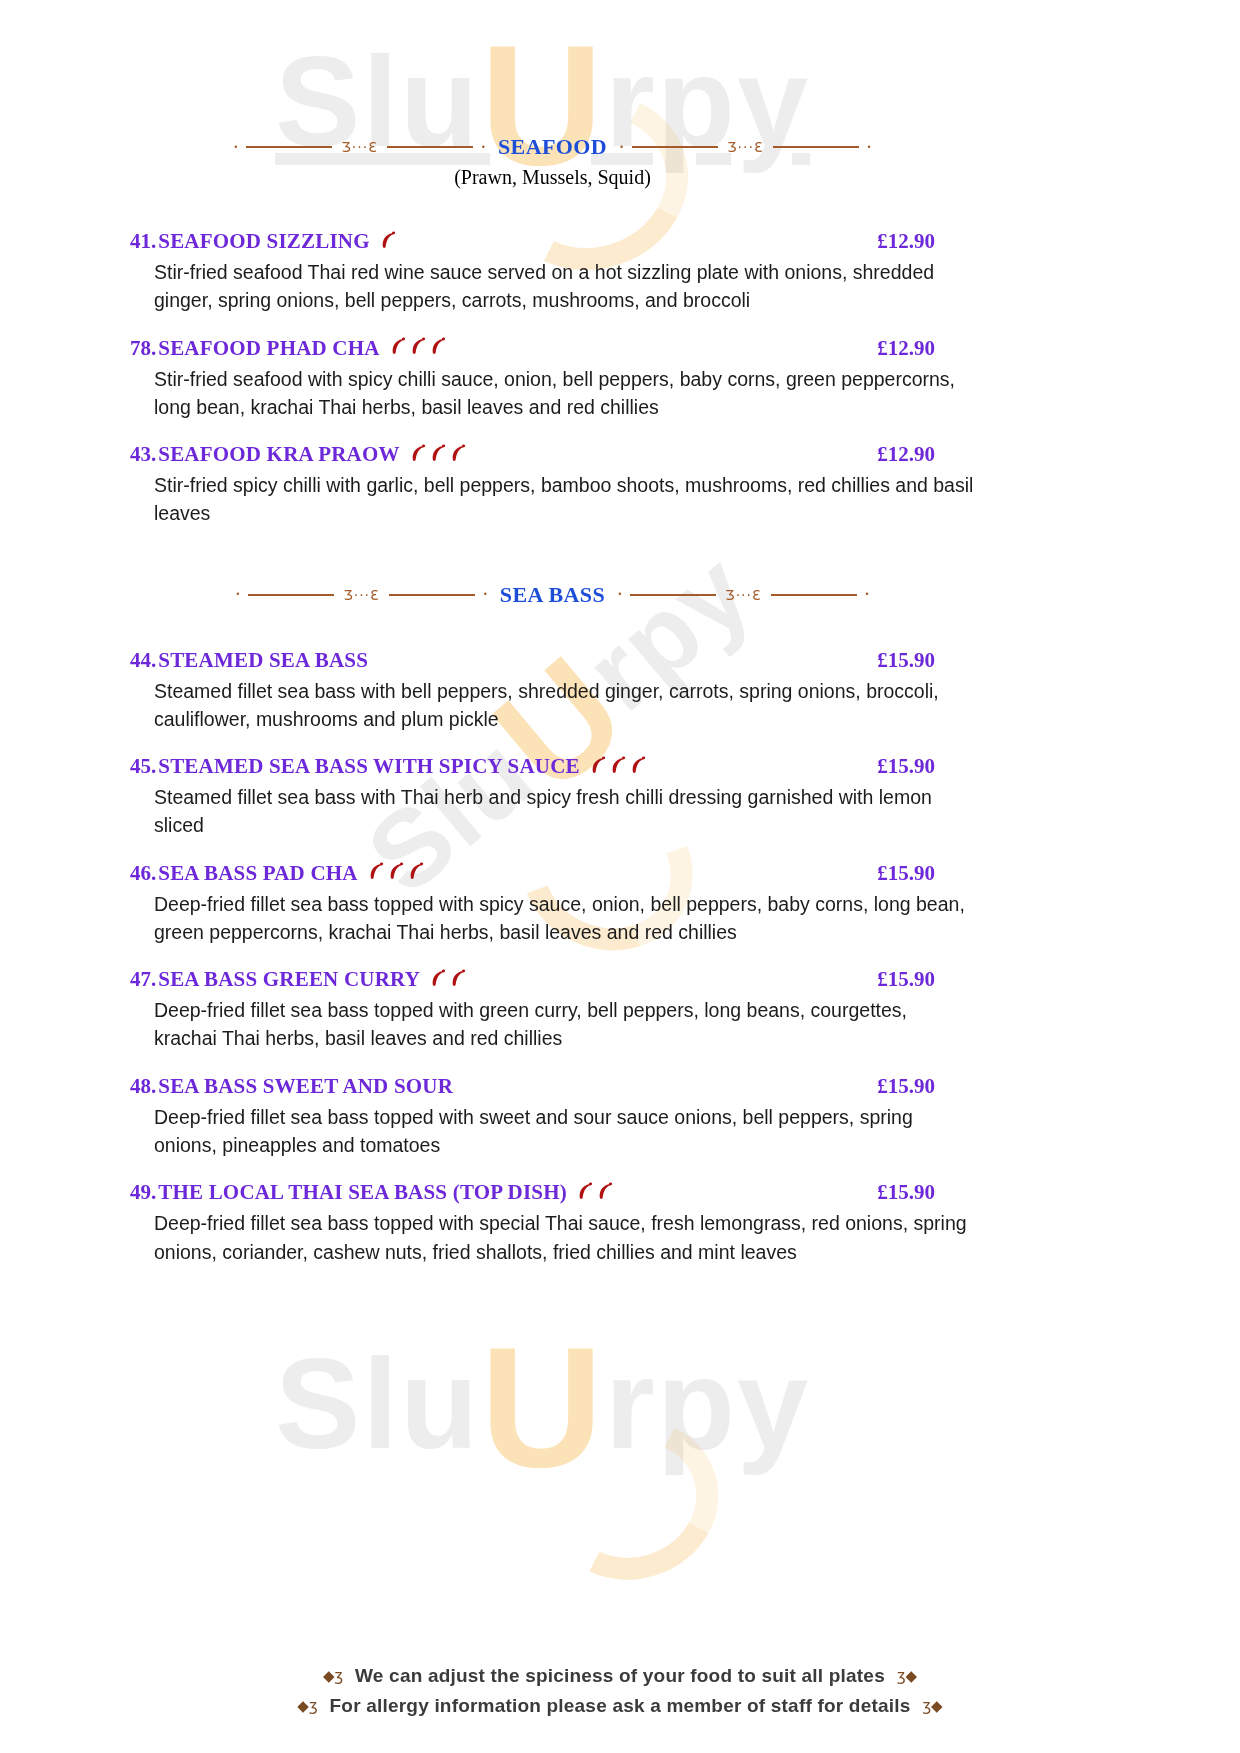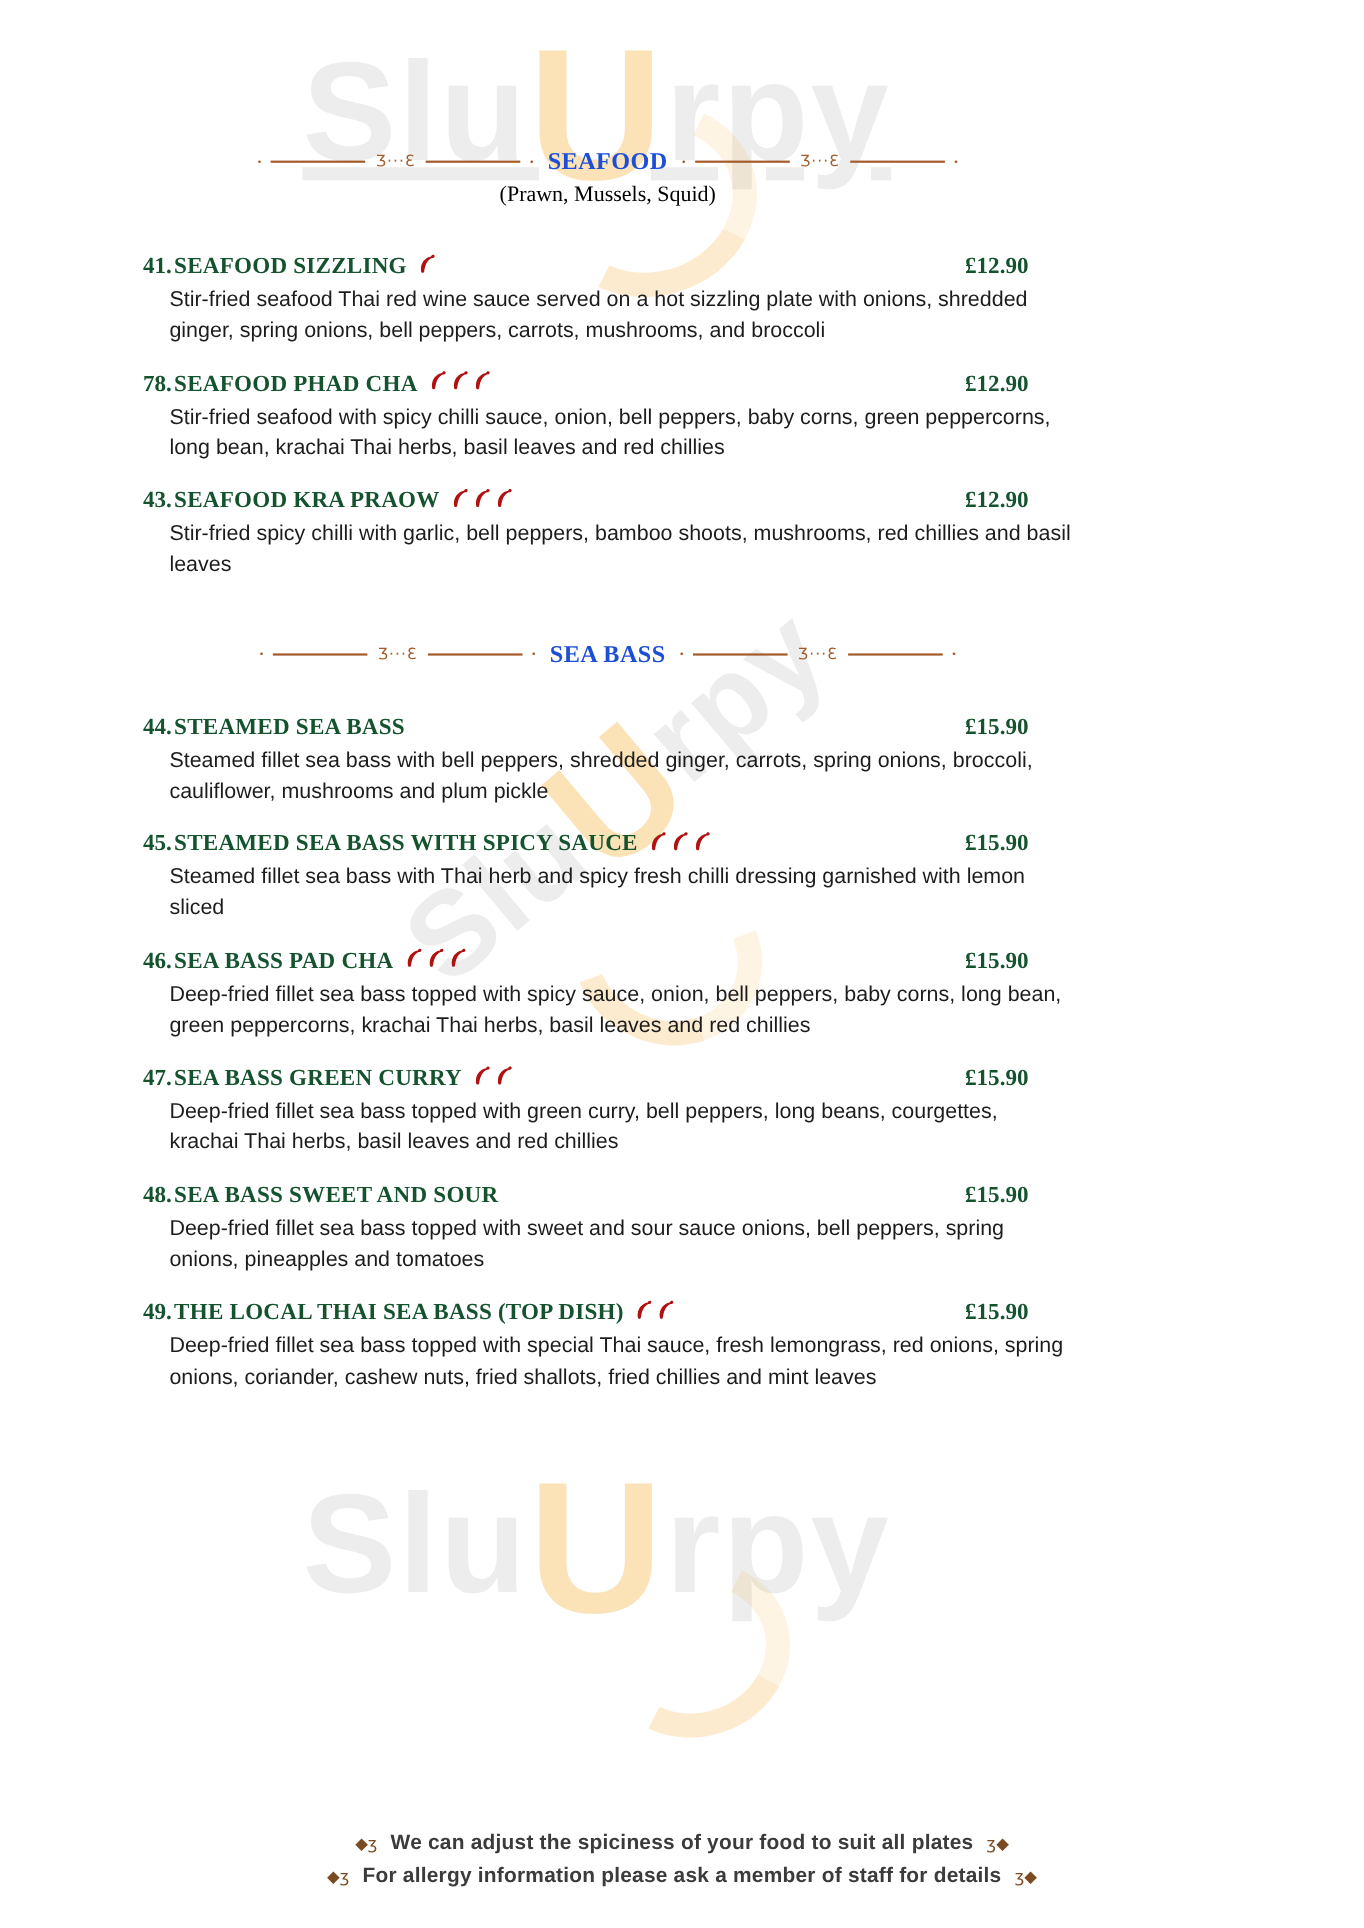--- a/index.html
+++ b/index.html
@@ -92,21 +92,21 @@
   .item { margin-bottom:21px; }
   .item-header {
     display:flex;
     align-items:center;
     padding-right:40px;
   }
   .item-number, .item-name, .item-price {
     font-family:"Liberation Serif", serif;
     font-weight:bold;
     font-size:21px;
-    color:#14532d;
+    color:#6d28d9;
   }
   .item-name { margin-left:2px; letter-spacing:0.2px; }
   .item-price { margin-left:auto;text-align:right; }
   .chilies { display:inline-flex; gap:2px; margin-left:10px; transform:translateY(-2px); }
   .chili { width:18px; height:20px; display:block; }
   .item-desc {
     margin:4px 0 0 24px;
     max-width:821px;
     font-size:19.5px;
     line-height:1.45;

